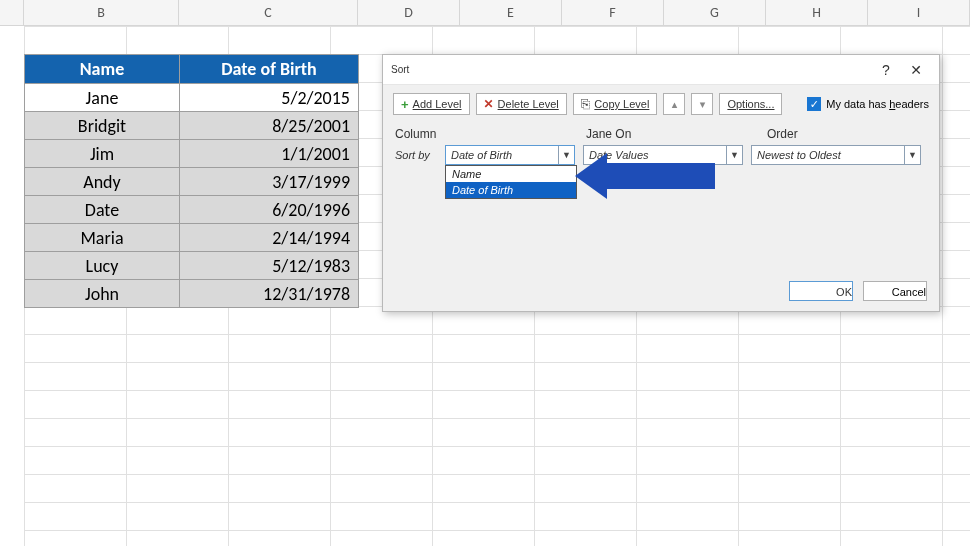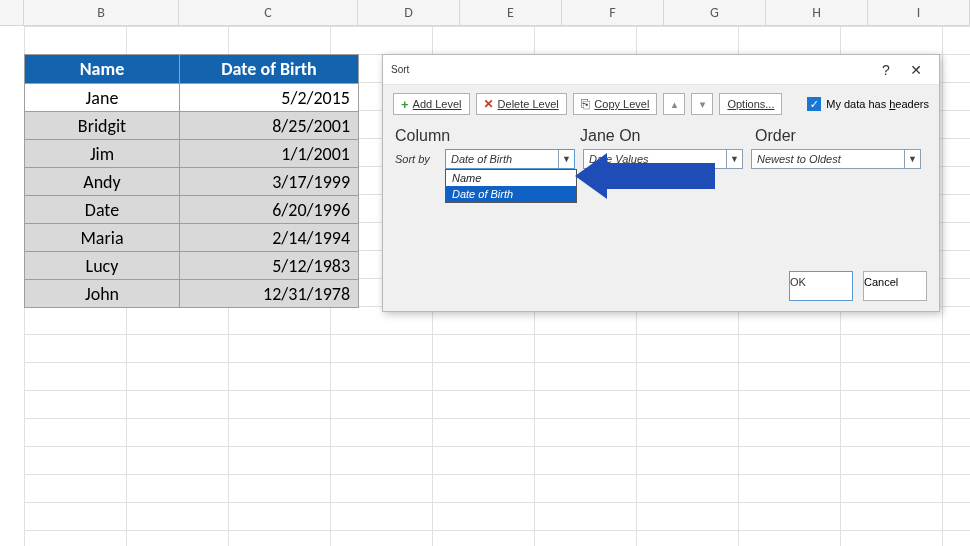--- a/index.html
+++ b/index.html
@@ -133,22 +133,23 @@
     border: 1px solid #1976d2;
     background: #1976d2;
     color: #fff; font-size: 11px; line-height: 12px; text-align: center;
   }
   .chk .ul { text-decoration: underline; }
 
   .criteria-hdr {
     display: flex;
     padding: 0 12px;
     margin-top: 4px;
-    font-size: 16px;
+    font-size: 12px;
     color: #333;
+    gap: 6px;
   }
   .criteria-hdr .c1 { width: 185px; }
   .criteria-hdr .c2 { width: 175px; }
   .criteria-hdr .c3 { flex: 1; }
 
   .criteria-row {
     display: flex;
     align-items: center;
     padding: 4px 12px;
     gap: 8px;
@@ -191,25 +192,25 @@
   }
   .dropdown-list .opt.hl { background: #0f62c4; color: #fff; }
 
   .dlg-footer {
     position: absolute;
     bottom: 10px; right: 12px;
     display: flex; gap: 10px;
   }
   .dlg-btn {
     min-width: 64px;
-    height: 30px;
+    height: 20px;
     border: 1px solid #b0b0b0;
     background: #fff;
     font-size: 11px;
-    text-align: left;
+    text-align: right;
     line-height: 20px;
   }
   .dlg-btn.primary { border: 1px solid #5b9bd5; color: #333; }
 
   
   .arrow-callout {
     position: absolute;
     left: 575px;
     top: 153px;
     width: 140px;

